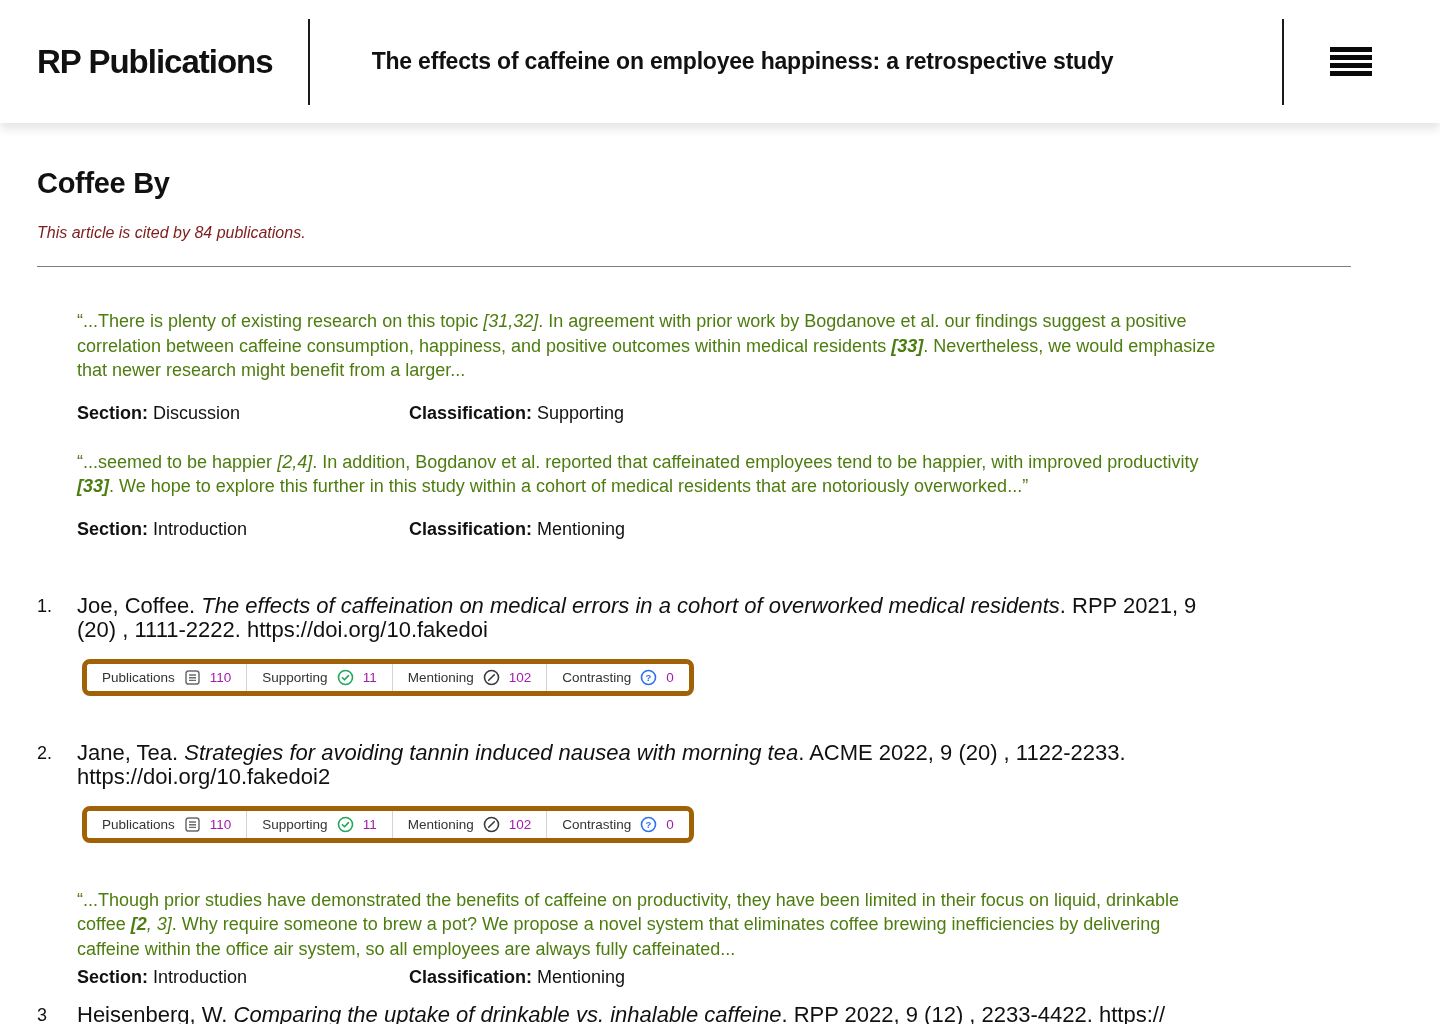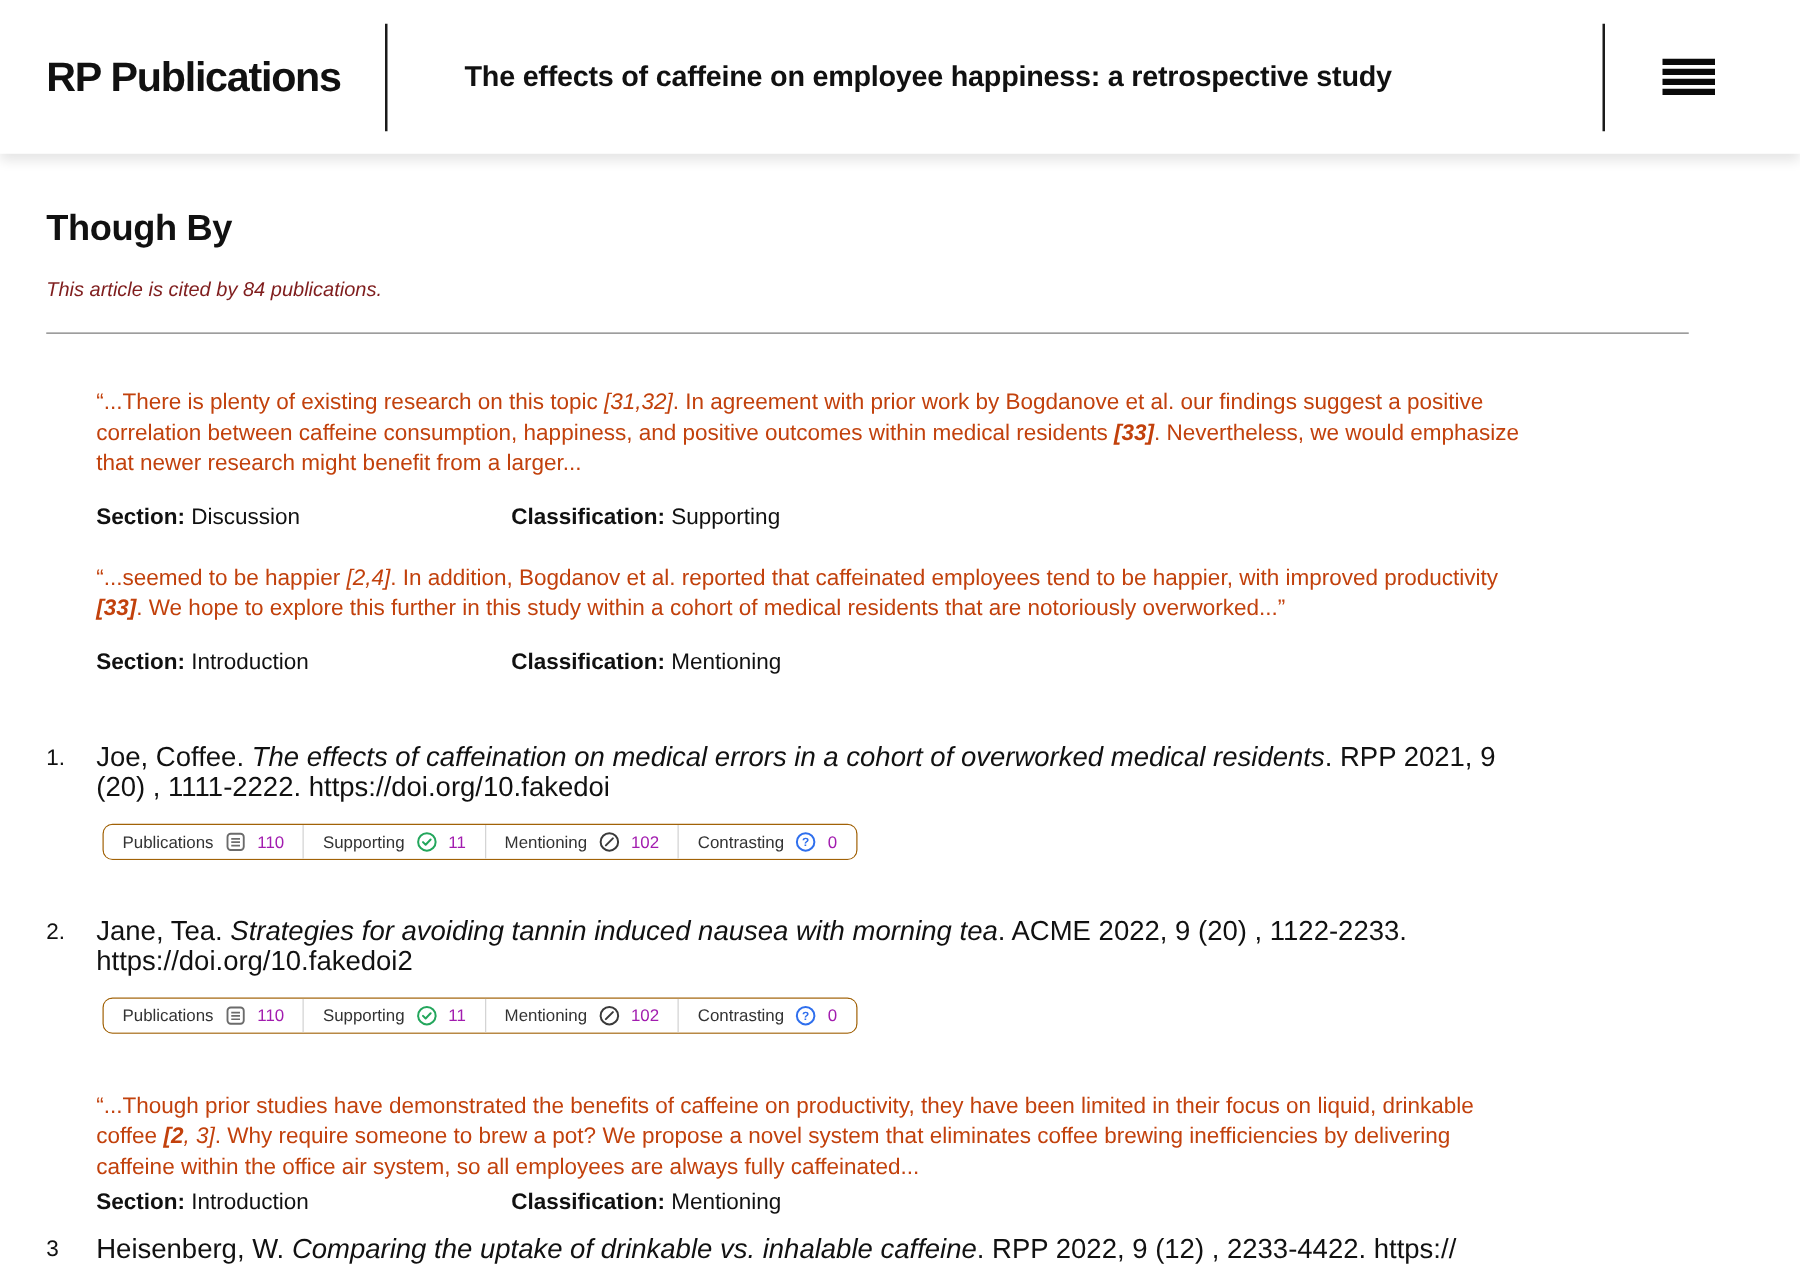--- a/index.html
+++ b/index.html
@@ -58,39 +58,39 @@
     margin:24px 0 0 0;
     font-size:16px;font-style:italic;color:#7f1d1d;
   }
   .rule{
     border:none;border-top:1px solid #7d7d7d;
     margin:24px 0 0 0;
   }
   
   .quote-block{margin:42px 0 0 40px;max-width:1146px;}
   .quote-block + .quote-block{margin-top:25px;}
-  .quote-text{margin:0;font-size:18px;line-height:24.5px;color:#c2410c;}
+  .quote-text{margin:0;font-size:18px;line-height:24.5px;color:#4d7c0f;}
   .seg-n{font-style:normal;}
   .seg-i{font-style:italic;}
   .seg-bi{font-style:italic;font-weight:700;}
   .quote-meta{display:flex;margin-top:18px;font-size:18px;line-height:24px;}
   .meta-col-section{width:332px;flex:0 0 auto;}
   .meta-label{font-weight:700;}
   
   .citation-row{display:flex;margin-top:23px;}
   .citation-row.gap-large{margin-top:53px;}
   .citation-row.gap-after-badges{margin-top:45px;}
   .cite-num{flex:0 0 40px;font-size:18px;line-height:24px;}
   .cite-body{flex:1 1 auto;max-width:1146px;}
   .cite-text{margin:0;font-size:22px;line-height:24px;}
   
   .badge-bar{
     display:inline-flex;align-items:center;
     margin-top:17px;margin-left:5px;
-    border:1px solid #a16207;border-radius:8px;
+    border:5px solid #a16207;border-radius:8px;
     background:#fff;overflow:hidden;
   }
   .badge-seg{
     display:flex;align-items:center;gap:9px;
     padding:5px 15px;
     font-size:13.5px;color:#333;
     cursor:pointer;background:#fff;border:none;
   }
   .badge-seg + .badge-seg{border-left:1px solid #d4d4d4;}
   .badge-count{color:#a21caf;}
@@ -111,21 +111,21 @@
   <button class="menu-btn" aria-label="menu">
     <span class="bar"></span>
     <span class="bar"></span>
     <span class="bar"></span>
     <span class="bar"></span>
   </button>
 </header>
 
 <main>
 
-  <h2 class="page-title">Though By</h2>
+  <h2 class="page-title">Coffee By</h2>
   <p class="summary">This article is cited by 84 publications.</p>
   <hr class="rule">
 
   <section class="quote-block">
     <p class="quote-text"><span class="seg-n">“...There is plenty of existing research on this topic </span><span class="seg-i">[31,32]</span><span class="seg-n">. In agreement with prior work by Bogdanove et al. our findings suggest a positive correlation between caffeine consumption, happiness, and positive outcomes within medical residents </span><span class="seg-bi">[33]</span><span class="seg-n">. Nevertheless, we would emphasize that newer research might benefit from a larger...</span></p>
     <div class="quote-meta">
       <div class="meta-col-section">
         <span class="meta-label">Section:</span>
         <span>Discussion</span>
       </div>

